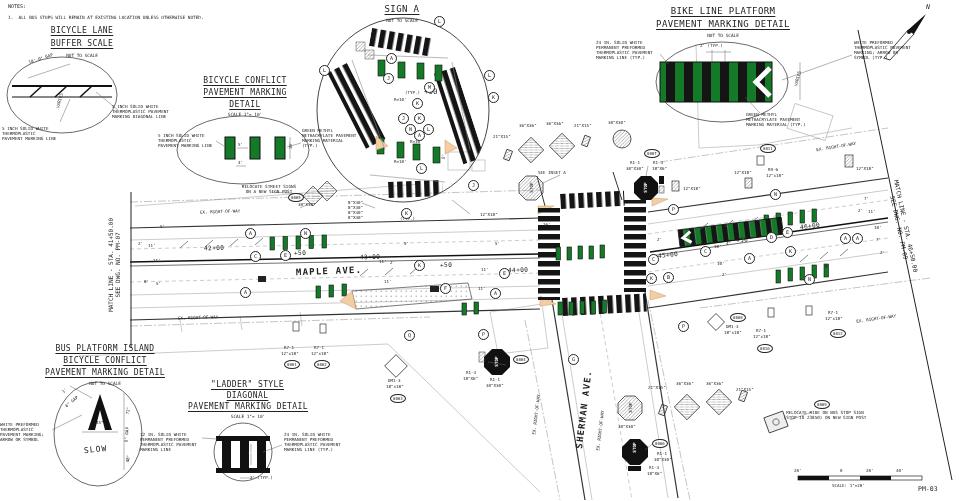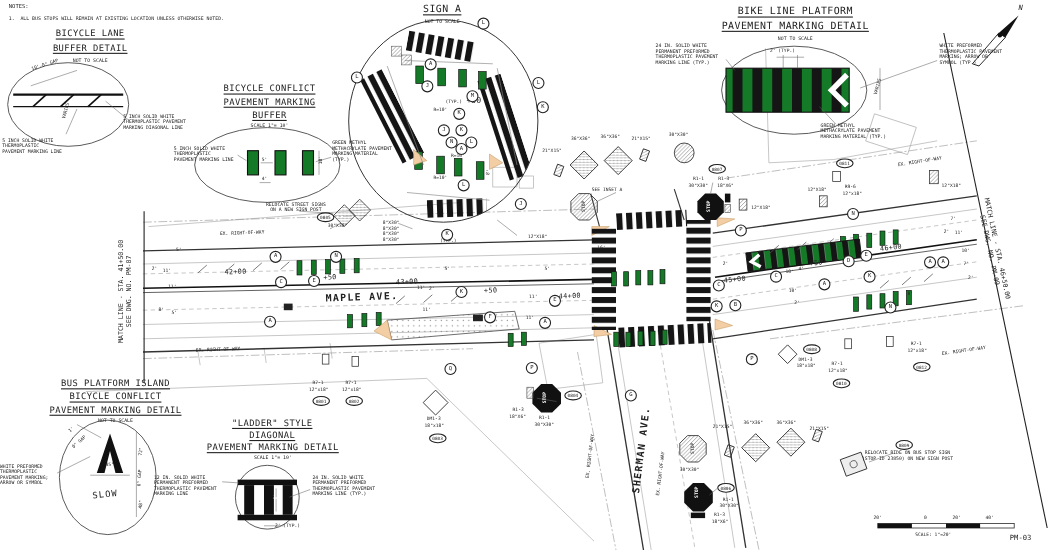--- a/index.html
+++ b/index.html
@@ -402,30 +402,30 @@
   <rect x="798" y="476" width="124" height="4" fill="#fff" stroke="#222" stroke-width="0.7"></rect>
   <rect x="798" y="476" width="31" height="4" fill="#111"></rect>
   <rect x="860" y="476" width="31" height="4" fill="#111"></rect>
  </g>
 </svg>
 
 <div class="t" style="left:8px;top:4px">NOTES:</div>
 <div class="t sc" style="left:8px;top:15px;width:340px">1.  ALL BUS STOPS WILL REMAIN AT EXISTING LOCATION UNLESS OTHERWISE NOTED.</div>
 
 <div class="t tt c" style="left:22px;top:26px;width:120px">BICYCLE LANE</div>
-<div class="t tt c" style="left:22px;top:39px;width:120px">BUFFER DETAIL</div>
+<div class="t tt c" style="left:22px;top:39px;width:120px">BUFFER SCALE</div>
 <div class="t sc c" style="left:22px;top:53px;width:120px">NOT TO SCALE</div>
 <div class="d" style="left:28px;top:56px;transform:rotate(-18deg)">10'-0" GAP</div>
 <div class="d" style="left:52px;top:98px;transform:rotate(-75deg)">VARIES</div>
 <div class="t lbl w" style="left:2px;top:126px;width:56px">5 INCH SOLID WHITE THERMOPLASTIC PAVEMENT MARKING LINE</div>
 <div class="t lbl w" style="left:112px;top:104px;width:60px">5 INCH SOLID WHITE THERMOPLASTIC PAVEMENT MARKING DIAGONAL LINE</div>
 
 <div class="t tt c" style="left:186px;top:76px;width:118px">BICYCLE CONFLICT</div>
 <div class="t tt c" style="left:186px;top:88px;width:118px">PAVEMENT MARKING</div>
-<div class="t tt c" style="left:186px;top:100px;width:118px">BUFFER</div>
+<div class="t tt c" style="left:186px;top:100px;width:118px">DETAIL</div>
 <div class="t sc c" style="left:186px;top:112px;width:118px">SCALE 1"= 10'</div>
 <div class="t lbl w" style="left:158px;top:133px;width:56px">5 INCH SOLID WHITE THERMOPLASTIC PAVEMENT MARKING LINE</div>
 <div class="t lbl w" style="left:302px;top:128px;width:58px">GREEN METHYL METHACRYLATE PAVEMENT MARKING MATERIAL (TYP.)</div>
 <div class="d" style="left:238px;top:142px">5'</div>
 <div class="d" style="left:287px;top:143px;transform:rotate(-90deg)">10'</div>
 <div class="d" style="left:238px;top:160px">4'</div>
 
 <div class="t tt big c" style="left:352px;top:4px;width:100px">SIGN A</div>
 <div class="t sc c" style="left:352px;top:18px;width:100px">NOT TO SCALE</div>
 <div class="d" style="left:394px;top:97px">R=10'</div>

